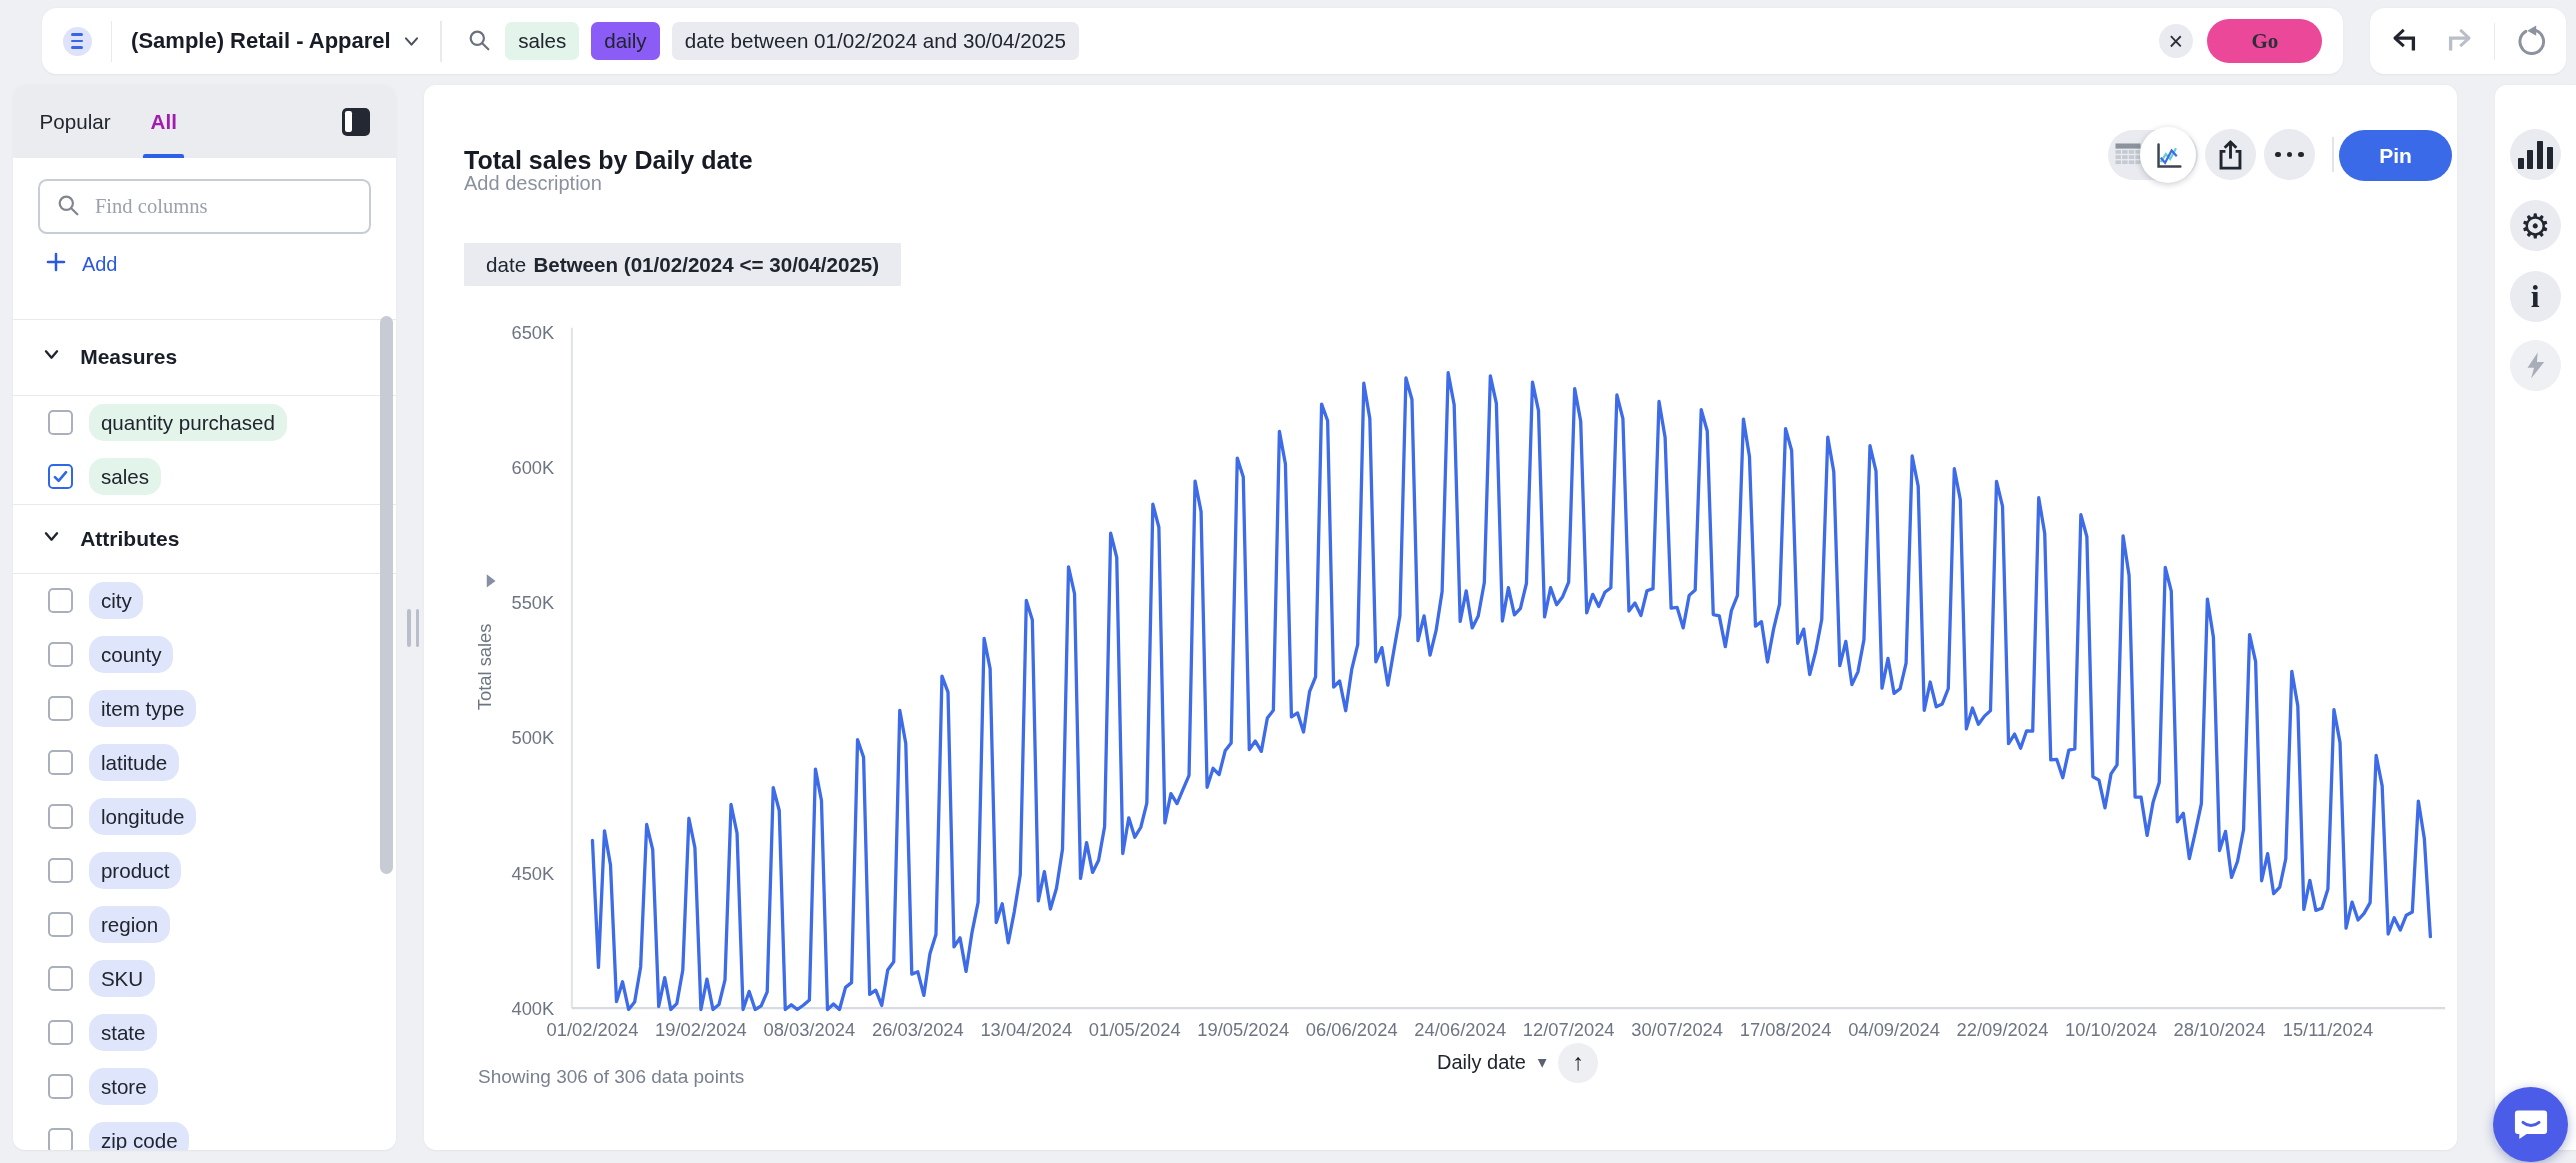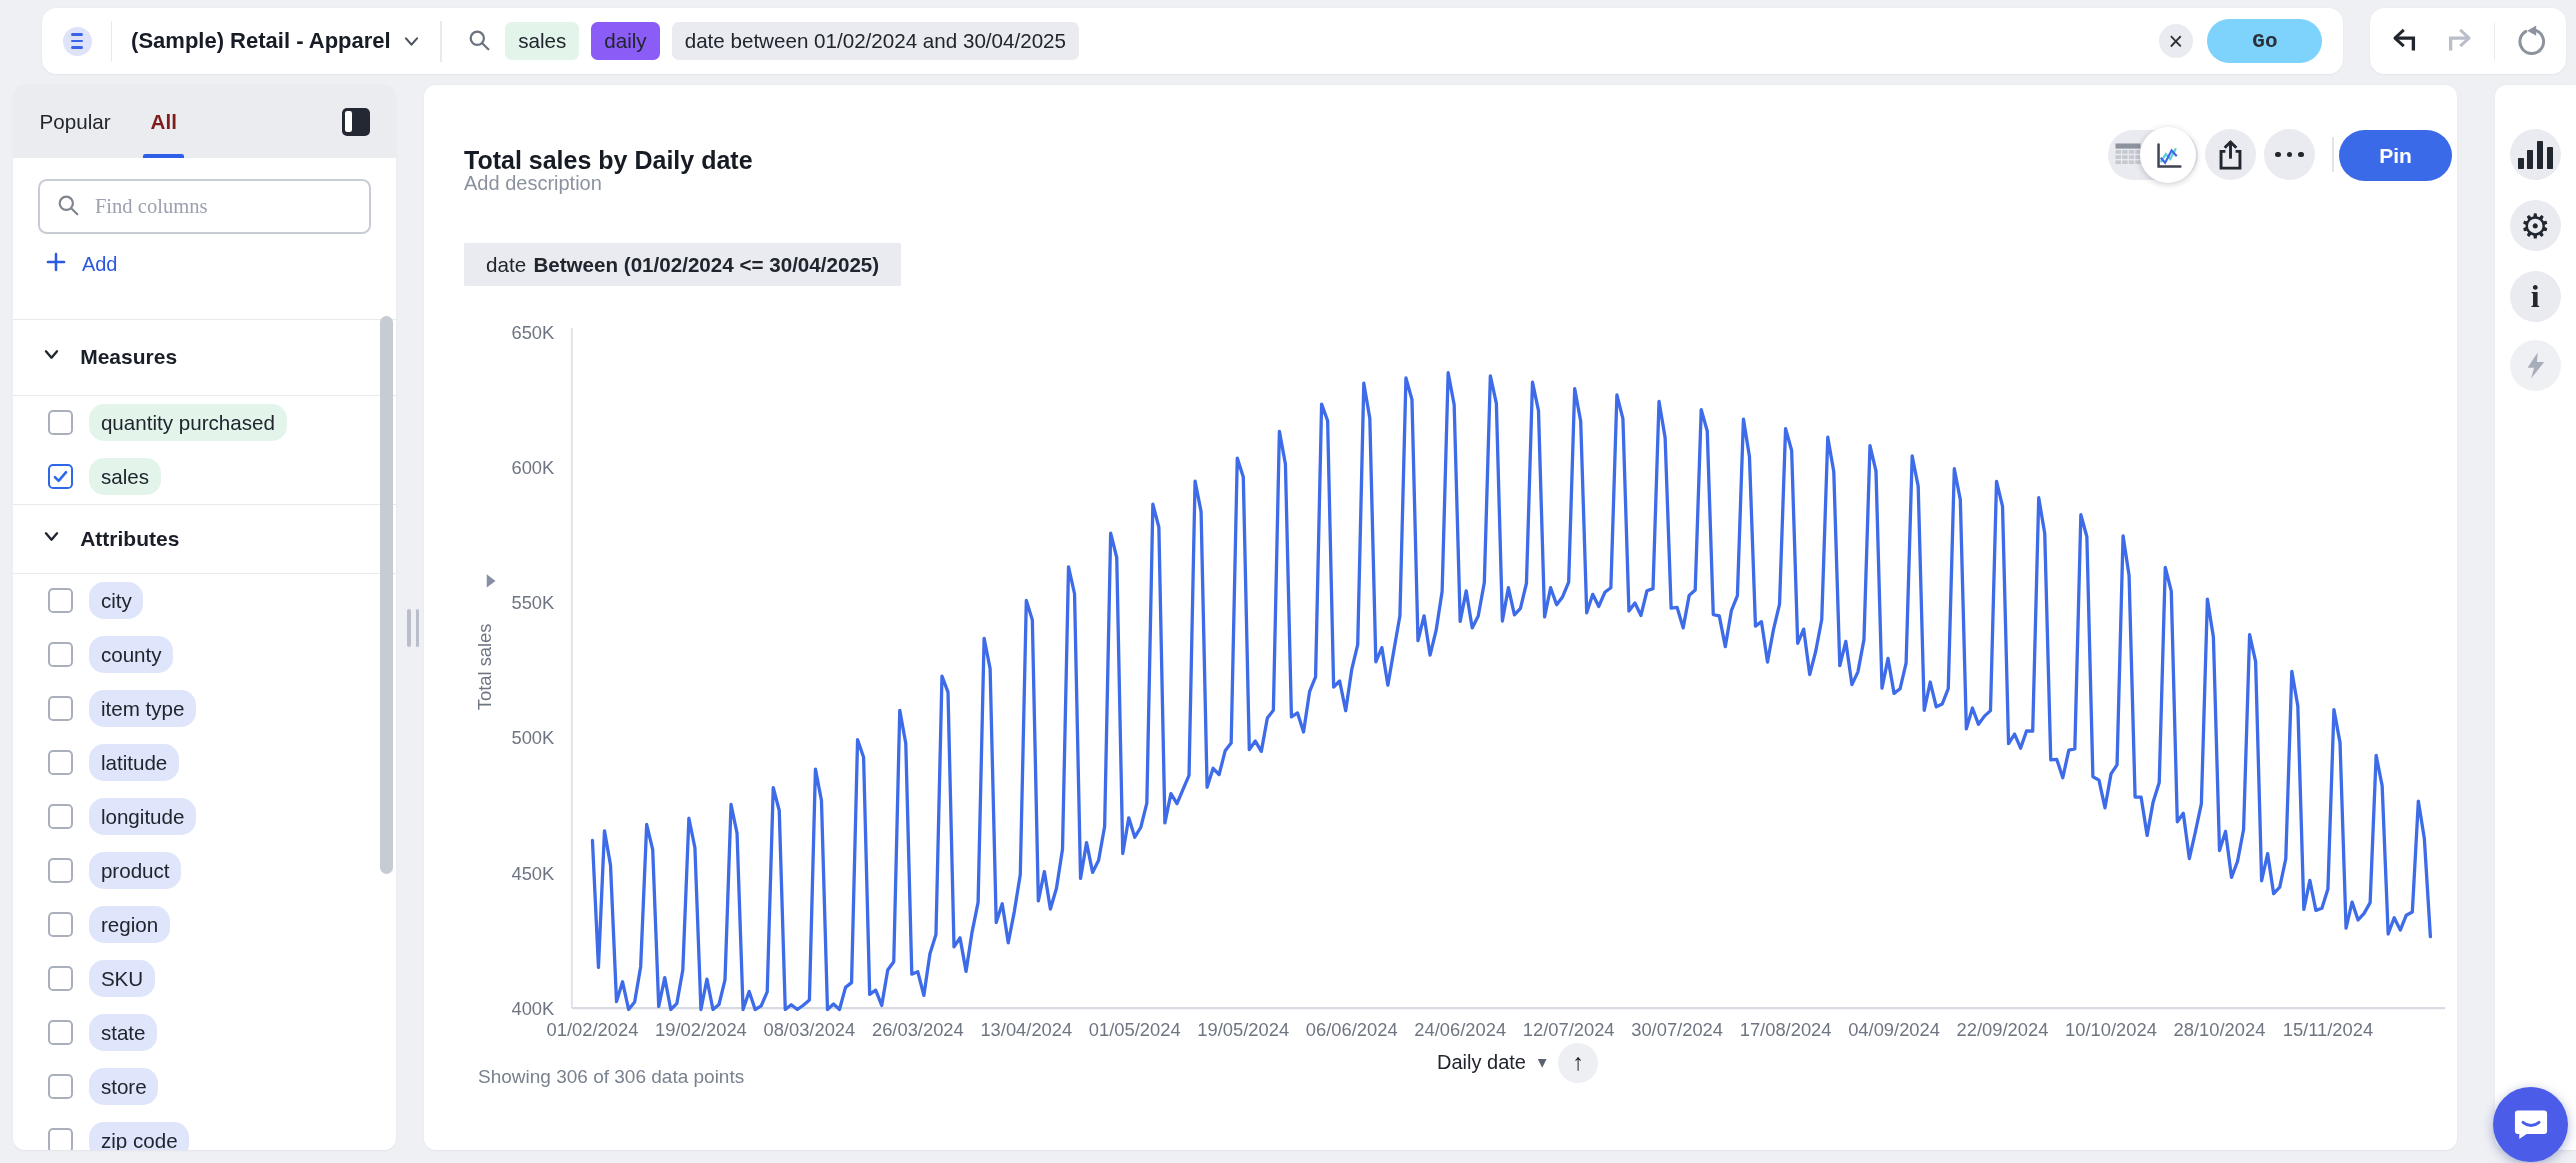--- a/index.html
+++ b/index.html
@@ -13,30 +13,30 @@
   .tb-div{width:1.5px;height:41px;background:#e8eaee;margin:0 19px;flex:0 0 auto;}
   .workspace{display:flex;align-items:center;gap:11.7px;font-size:22px;font-weight:700;color:#171c26;white-space:nowrap;}
   .chev{flex:0 0 auto;display:inline-flex;}
   .searchzone{display:flex;align-items:center;gap:13.2px;flex:1 1 auto;min-width:0;margin-left:5.9px;}
   .token{font-size:20.6px;color:#20252e;padding:7.3px 13.2px;border-radius:6.6px;white-space:nowrap;}
   .token--measure{background:#e3f4ea;}
   .token--keyword{background:#8b5cf6;}
   .token--filter{background:#e9ebf0;}
   .tb-right{margin-left:auto;display:flex;align-items:center;gap:14.7px;}
   .xbtn{width:34px;height:34px;border-radius:50%;background:#e9ebf0;border:none;font-size:25px;line-height:34px;color:#2a2f3a;display:flex;align-items:center;justify-content:center;cursor:pointer;}
-  .gobtn{min-width:115px;height:44px;border:none;border-radius:22px;background:#7dd3fc;color:#2a2f3a;font-size:21px;font-weight:600;font-family:Liberation Mono, monospace;cursor:pointer;}
+  .gobtn{min-width:115px;height:44px;border:none;border-radius:22px;background:#ec4899;color:#2a2f3a;font-size:21px;font-weight:600;font-family:Liberation Serif, serif;cursor:pointer;}
   .histbar{position:absolute;left:2370px;top:8px;width:196px;height:66px;background:#fff;border-radius:14.7px;display:flex;align-items:center;justify-content:space-evenly;box-shadow:0 0.7px 2.2px rgba(20,24,40,.05);}
   .histbar .tb-div{margin:0;height:37px;}
   .iconbtn{background:none;border:none;padding:0;display:flex;align-items:center;justify-content:center;cursor:pointer;}
 
   
   .sidebar{position:absolute;left:13.2px;top:85px;width:383px;height:1065px;background:#fff;border-radius:11.7px;overflow:hidden;box-shadow:0 0.7px 2.2px rgba(20,24,40,.05);}
   .sb-header{height:73px;background:#eaecf0;display:flex;align-items:center;padding:0 26.4px;box-sizing:border-box;}
   .sb-tab{position:relative;height:100%;display:flex;align-items:center;font-size:20.6px;color:#22262e;font-weight:500;margin-right:40px;cursor:pointer;}
-  .sb-tab--active{color:#7f1d1d;font-weight:600;}
+  .sb-tab--active{color:#a21caf;font-weight:600;}
   .sb-tab--active::after{content:"";position:absolute;left:-7.3px;right:-7.3px;bottom:0;height:4.4px;background:#2e5fe8;border-radius:2.2px 2.2px 0 0;}
   .collapse-ic{margin-left:auto;width:28px;height:28px;background:#232832;border-radius:5.1px;position:relative;cursor:pointer;}
   .collapse-ic::before{content:"";position:absolute;left:3.7px;top:3.7px;bottom:3.7px;width:6.6px;background:#fff;border-radius:2.2px;}
   .sb-search{margin:21px 25px 0;height:55px;border:2.2px solid #c8ccd5;border-radius:8.8px;display:flex;align-items:center;padding:0 16px;gap:11.7px;box-sizing:border-box;background:#fff;font-family:Liberation Serif, serif;}
   .sb-search input{border:none;outline:none;font-size:20.6px;color:#20252e;font-family:inherit;flex:1;background:transparent;}
   .sb-search input::placeholder{color:#9ba1ad;}
   .sb-add{margin:11.7px 0 0 32px;height:37px;display:flex;align-items:center;gap:14.7px;color:#2b59df;font-size:20px;font-weight:500;cursor:pointer;width:max-content;}
   .sb-sect{border-top:1.5px solid #e7e9ed;display:flex;align-items:center;gap:19px;padding:0 29px;box-sizing:border-box;font-size:21px;font-weight:700;color:#191e28;}
   .sect-measures{height:76px;margin-top:36px;}
   .sect-attrs{height:70px;border-bottom:1.5px solid #e7e9ed;}

